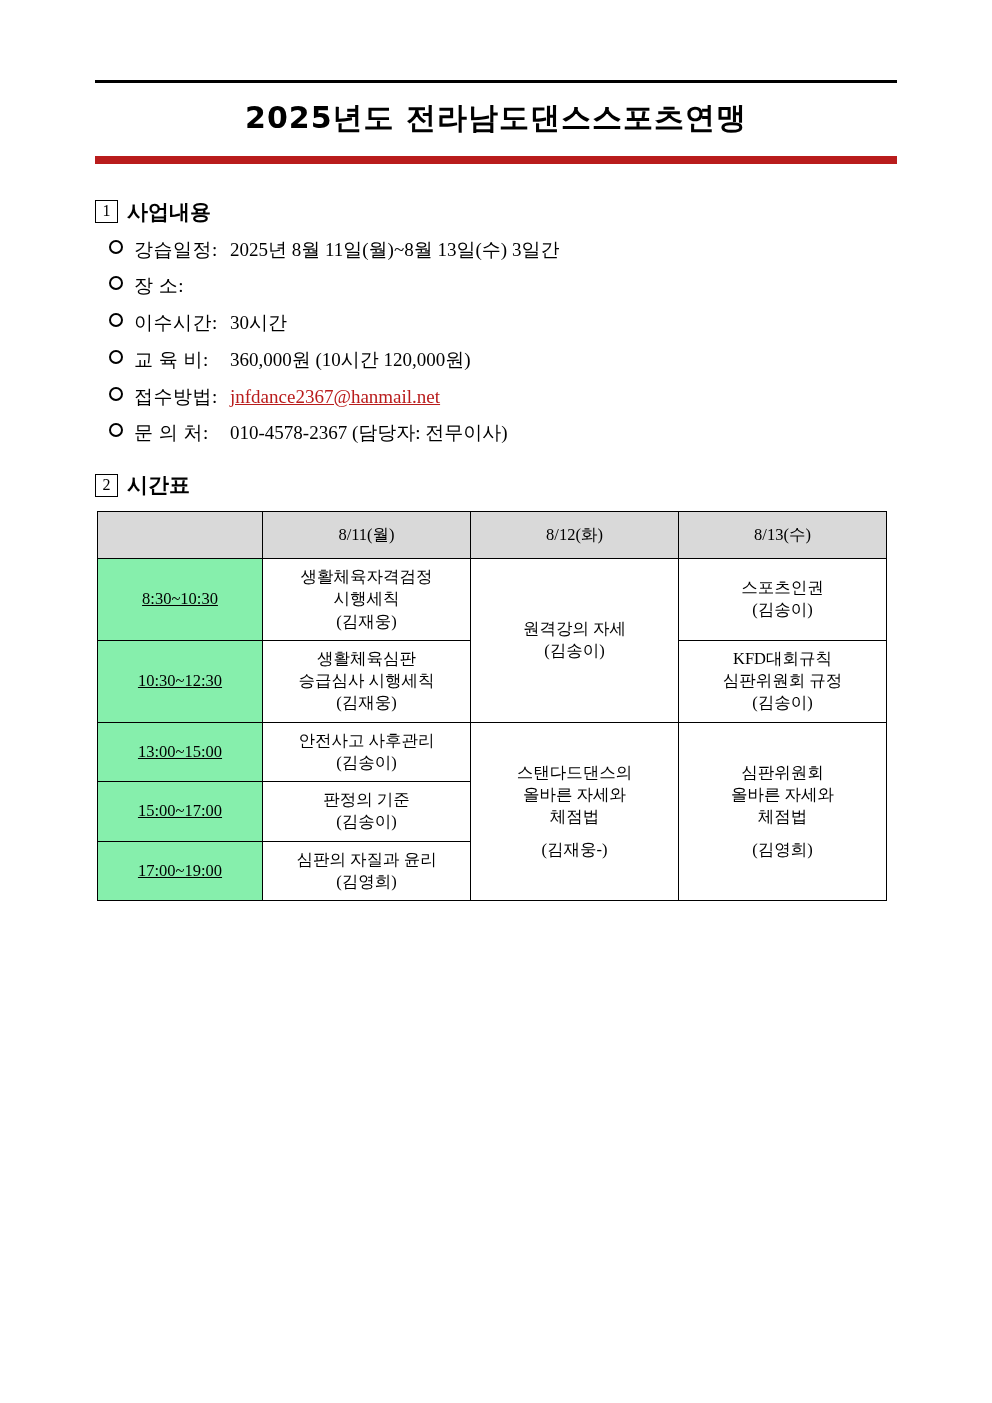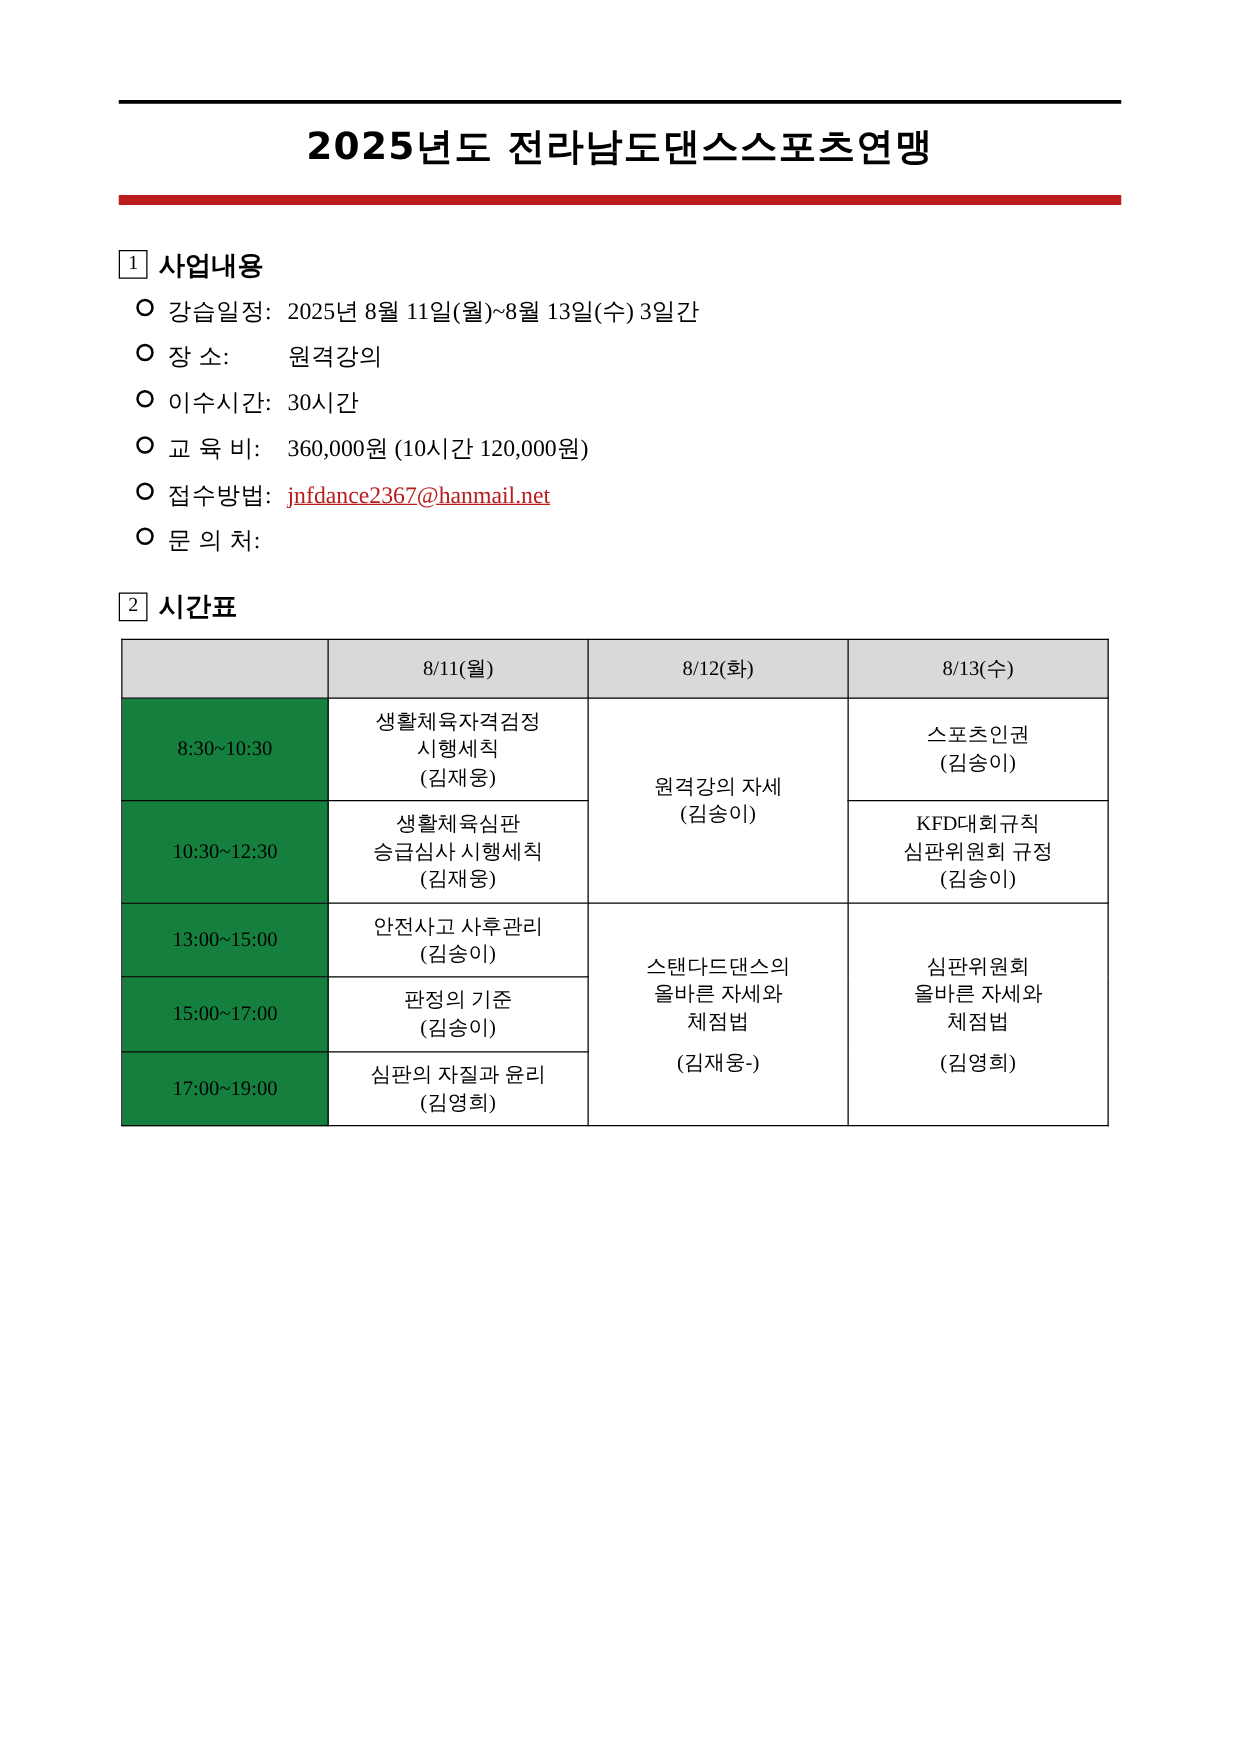--- a/index.html
+++ b/index.html
@@ -114,23 +114,24 @@
     line-height: 1.35;
     padding: 7px 4px;
     font-weight: normal;
   }
   table.timetable thead th {
     background: #d9d9d9;
     height: 32px;
     font-size: 16.5px;
   }
   td.time-cell {
-    background: #15803d;
+    background: #86efac;
     width: 165px;
     font-size: 16.5px;
+    text-decoration: underline;
   }
   col.c-time { width: 165px; }
   col.c-day  { width: 208px; }
   .cell-lines span { display: block; }
   .gap-line { display: block; height: 10px; }
 </style>
 </head>
 <body>
 
 <div class="page">
@@ -146,40 +147,40 @@
 
   <ul class="info-list">
     <li>
       <span class="bullet"></span>
       <span class="info-label">강습일정:</span>
       <span class="info-value">2025년 8월 11일(월)~8월 13일(수) 3일간</span>
     </li>
     <li>
       <span class="bullet"></span>
       <span class="info-label">장     소:</span>
-      <span class="info-value">원격강의</span>
     </li>
     <li>
       <span class="bullet"></span>
       <span class="info-label">이수시간:</span>
       <span class="info-value">30시간</span>
     </li>
     <li>
       <span class="bullet"></span>
       <span class="info-label">교 육 비:</span>
       <span class="info-value">360,000원 (10시간 120,000원)</span>
     </li>
     <li>
       <span class="bullet"></span>
       <span class="info-label">접수방법:</span>
       <span class="info-value link">jnfdance2367@hanmail.net</span>
     </li>
     <li>
       <span class="bullet"></span>
       <span class="info-label">문 의 처:</span>
+      <span class="info-value">010-4578-2367 (담당자: 전무이사)</span>
     </li>
   </ul>
 
   <div class="section-head">
     <span class="num-box">2</span>
     <span>시간표</span>
   </div>
 
   <div class="table-wrap">
     <table class="timetable">

